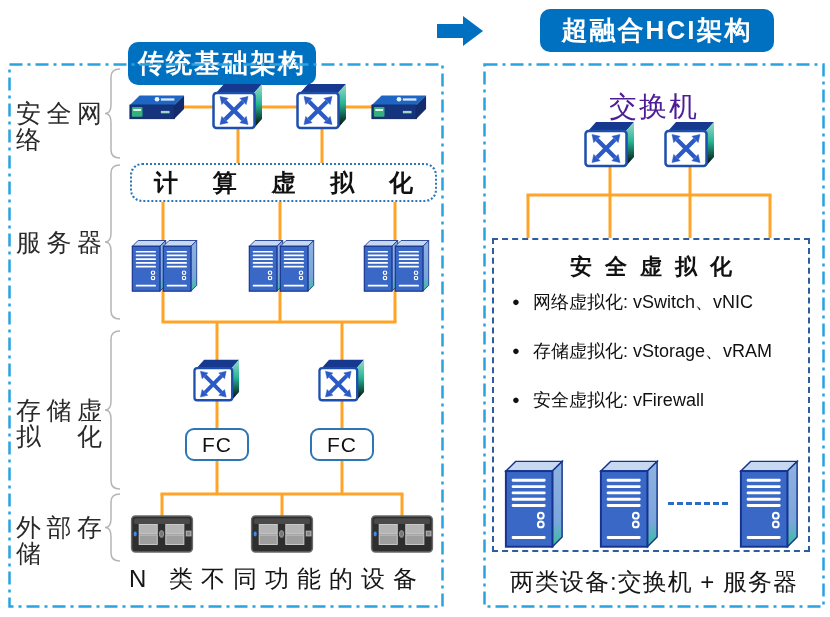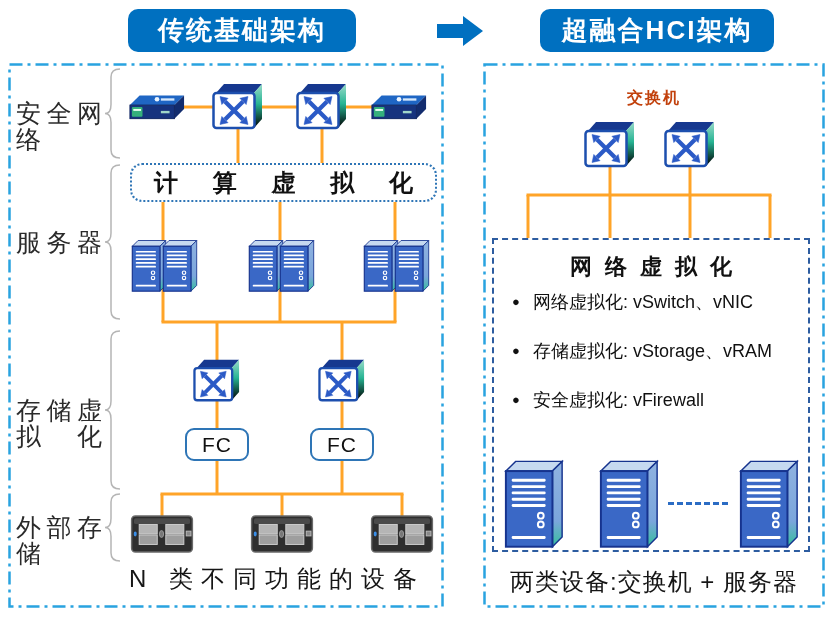--- a/index.html
+++ b/index.html
@@ -22,21 +22,21 @@
   .compute-box span{display:block;width:100%;padding:0 22px;font-size:24px;font-weight:bold;color:#111;
                     text-align:justify;text-align-last:justify;}
   
   .fc-box{position:absolute;top:365px;width:64px;height:33px;background:#fff;border:2px solid #2E75B6;
           border-radius:9px;box-sizing:border-box;display:flex;align-items:center;justify-content:center;
           font-size:21px;color:#111;letter-spacing:1px;}
   
   .caption{position:absolute;font-size:24px;color:#161616;text-align:center;}
   
   .switch-label{position:absolute;left:0;right:0;top:25px;text-align:center;
-                font-size:16px;font-weight:bold;color:#c2410c;letter-spacing:2px;}
+                font-size:28px;font-weight:normal;color:#4c1d95;letter-spacing:2px;}
   .hci-box{position:absolute;left:9px;top:175px;width:318px;height:314px;background:#fff;
            border:2px dashed #2D5CA0;box-sizing:border-box;}
   .hci-title{position:absolute;left:0;right:0;top:12px;text-align:center;font-size:22px;
              font-weight:bold;color:#111;letter-spacing:13px;text-indent:13px;}
   .bullets{position:absolute;left:18px;top:50px;right:6px;}
   .bullet-item{margin-bottom:25px;font-size:18px;color:#101010;white-space:nowrap;}
   .bullet-item .dot{font-size:13px;margin-right:8px;vertical-align:2px;}
   .ellipsis-line{position:absolute;left:174px;top:262px;width:60px;height:0;
                  border-top:3px dashed #2B6CC4;}
 </style>
@@ -107,21 +107,21 @@
       </g>
       <ellipse cx="32.5" cy="20" rx="2.2" ry="3.6" fill="#777" stroke="#9a9a9a"></ellipse>
       <ellipse cx="4.8" cy="20" rx="1.6" ry="2.6" fill="#3B8FE8"></ellipse>
       <rect x="58.5" y="17" width="5" height="5" fill="#888" stroke="#BBB"></rect>
     </symbol>
   </defs>
 </svg>
 
 <div class="page">
 
-  <div class="hdr" style="left:128px;width:228px;">
+  <div class="hdr" style="left:128px;width:188px;margin-top:33px;">
     <span>传统基础架构</span>
   </div>
   <svg class="abs" style="left:437px;top:14px;" width="47" height="34">
     <polygon points="0,10 26,10 26,2 46,17 26,32 26,24 0,24" fill="#0070C0"></polygon>
   </svg>
   <div class="hdr" style="left:540px;width:234px;">
     <span>超融合HCI架构</span>
   </div>
 
   <div class="panel" style="left:8px;width:436px;">
@@ -240,21 +240,21 @@
     <div class="switch-label">交换机</div>
 
     <svg class="abs" style="left:101px;top:56px;" width="52" height="50">
         <use href="#sym-switch"></use>
       </svg>
     <svg class="abs" style="left:181px;top:56px;" width="52" height="50">
         <use href="#sym-switch"></use>
       </svg>
 
     <div class="hci-box">
-      <div class="hci-title">网络虚拟化</div>
+      <div class="hci-title">安全虚拟化</div>
       <div class="bullets">
         <div class="bullet-item">
           <span class="dot">●</span>
           <span>网络虚拟化: vSwitch、vNIC</span>
         </div>
         <div class="bullet-item">
           <span class="dot">●</span>
           <span>存储虚拟化: vStorage、vRAM</span>
         </div>
         <div class="bullet-item">

